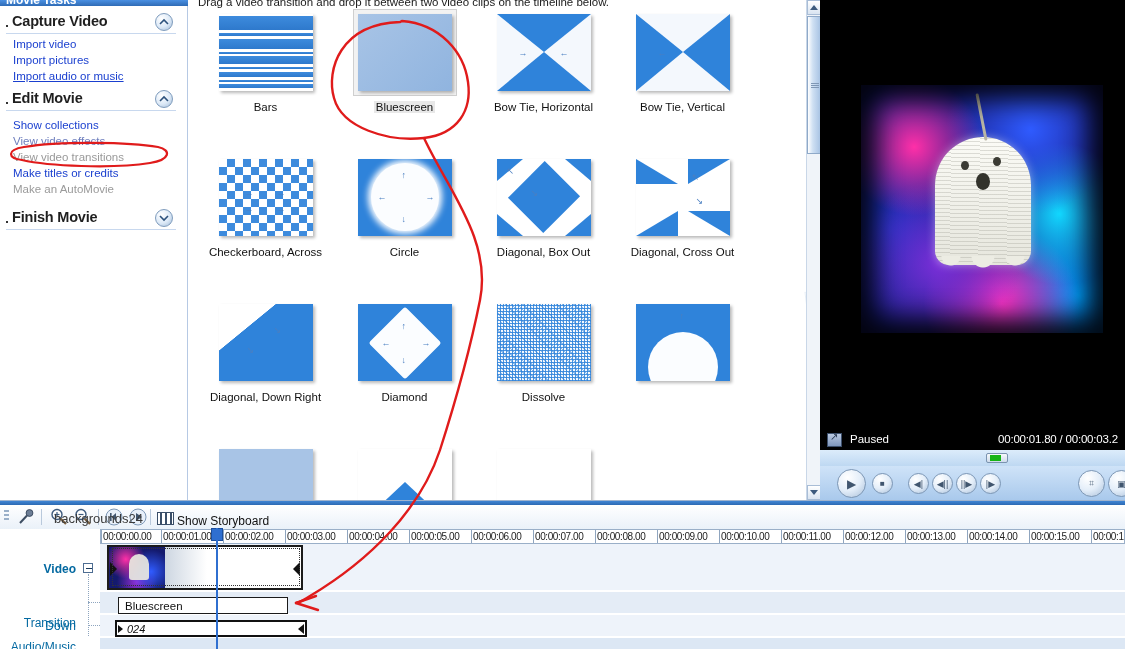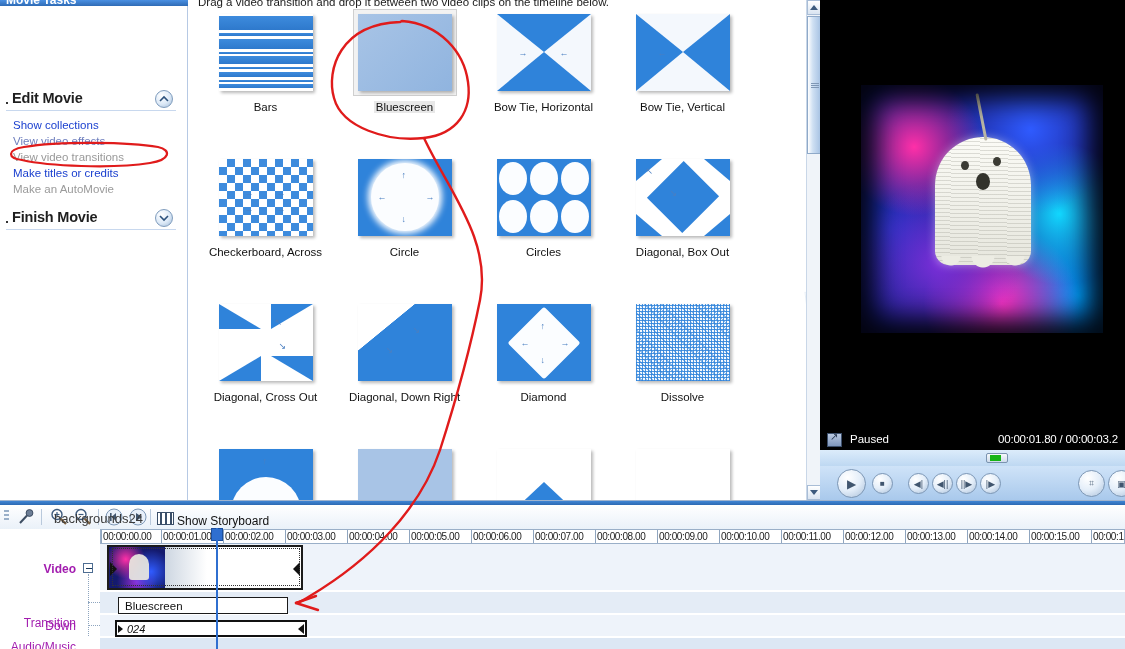--- a/index.html
+++ b/index.html
@@ -281,21 +281,21 @@
 
   #ruler {
     position:absolute; left:100px; top:28px; width:1025px; height:15px;
     background:#ffffff; border:1px solid #9aafc8; overflow:hidden;
   }
   .tick-lbl { position:absolute; top:1px; font-size:10px; color:#222;
     font-family:Liberation Sans, sans-serif; white-space:nowrap; letter-spacing:-0.4px;}
   .tick-mark { position:absolute; top:0; width:1px; height:14px; background:#8fa5bf; }
 
   #tracks { position:absolute; left:0; top:43px; width:1125px; height:106px; background:#ffffff; }
-  .track-label { position:absolute; font-size:12px; color:#a21caf; text-align:right; white-space:nowrap; }
+  .track-label { position:absolute; font-size:12px; color:#0369a1; text-align:right; white-space:nowrap; }
   .track-row { position:absolute; left:100px; width:1025px; background:#e8eff8; border-bottom:1px solid #ffffff; }
 
   #video-row { top:0; height:47px; background:#eef3fa; }
   #transition-row { top:48px; height:22px; background:#e4ecf6; }
   #audio-row { top:71px; height:22px; background:#eef3fa; }
   #audiomusic-row { top:94px; height:12px; background:#dce7f4; }
 
   #video-clip {
     position:absolute; left:107px; top:44px; width:196px; height:45px;
     border:2px solid #1b1b1b; background:#ffffff; overflow:hidden;
@@ -358,20 +358,35 @@
 </head>
 <body>
 
 <div id="root">
 
   <div id="taskpane">
     <div class="tp-titlebar">
       <div class="tp-titlebar-text">Movie Tasks</div>
     </div>
 
+    <div class="tp-section" style="top:12px;">
+      <div class="tp-head">
+        <span class="tp-head-title">Capture Video</span>
+        <span class="tp-chevron">
+          <svg width="10" height="8" viewBox="0 0 10 8">
+              <path d="M1 6 L5 2 L9 6" stroke="#2d527d" stroke-width="1.6" fill="none"></path>
+            </svg>
+        </span>
+      </div>
+      <div class="tp-links">
+        <a class="tp-link">Import video</a>
+        <a class="tp-link">Import pictures</a>
+        <a class="tp-link underline">Import audio or music</a>
+      </div>
+    </div>
 
     <div class="tp-section" style="top:208px;">
       <div class="tp-head">
         <span class="tp-head-title">Finish Movie</span>
         <span class="tp-chevron">
           <svg width="10" height="8" viewBox="0 0 10 8">
               <path d="M1 2 L5 6 L9 2" stroke="#2d527d" stroke-width="1.6" fill="none"></path>
             </svg>
         </span>
       </div>
@@ -462,33 +477,20 @@
           <div class="thumb t-circle">
             <span class="arrow" style="left:44px;top:12px;">↑</span>
             <span class="arrow" style="left:20px;top:34px;">←</span>
             <span class="arrow" style="left:68px;top:34px;">→</span>
             <span class="arrow" style="left:44px;top:56px;">↓</span>
           </div>
         </div>
         <div class="cell-label">Circle</div>
       </div>
 
-      <div class="cell">
-        <div class="thumb-wrap">
-          <div class="thumb t-circles">
-            <b style="left:2px;top:3px;"></b>
-              <b style="left:33px;top:3px;"></b>
-              <b style="left:64px;top:3px;"></b>
-            <b style="left:2px;top:41px;"></b>
-              <b style="left:33px;top:41px;"></b>
-              <b style="left:64px;top:41px;"></b>
-          </div>
-        </div>
-        <div class="cell-label">Circles</div>
-      </div>
 
       <div class="cell">
         <div class="thumb-wrap">
           <div class="thumb t-diag-box">
             <u style="left:0;top:0;border-width:22px 26px 0 0;border-color:#2f83da transparent transparent transparent;"></u>
             <u style="right:0;top:0;border-width:0 26px 22px 0;border-color:transparent #2f83da transparent transparent;"></u>
             <u style="left:0;bottom:0;border-width:22px 0 0 26px;border-color:transparent transparent transparent #2f83da;"></u>
             <u style="right:0;bottom:0;border-width:0 0 22px 26px;border-color:transparent transparent #2f83da transparent;"></u>
             <div class="dia"></div>
             <span class="arrow" style="left:10px;top:8px;">↖</span>

